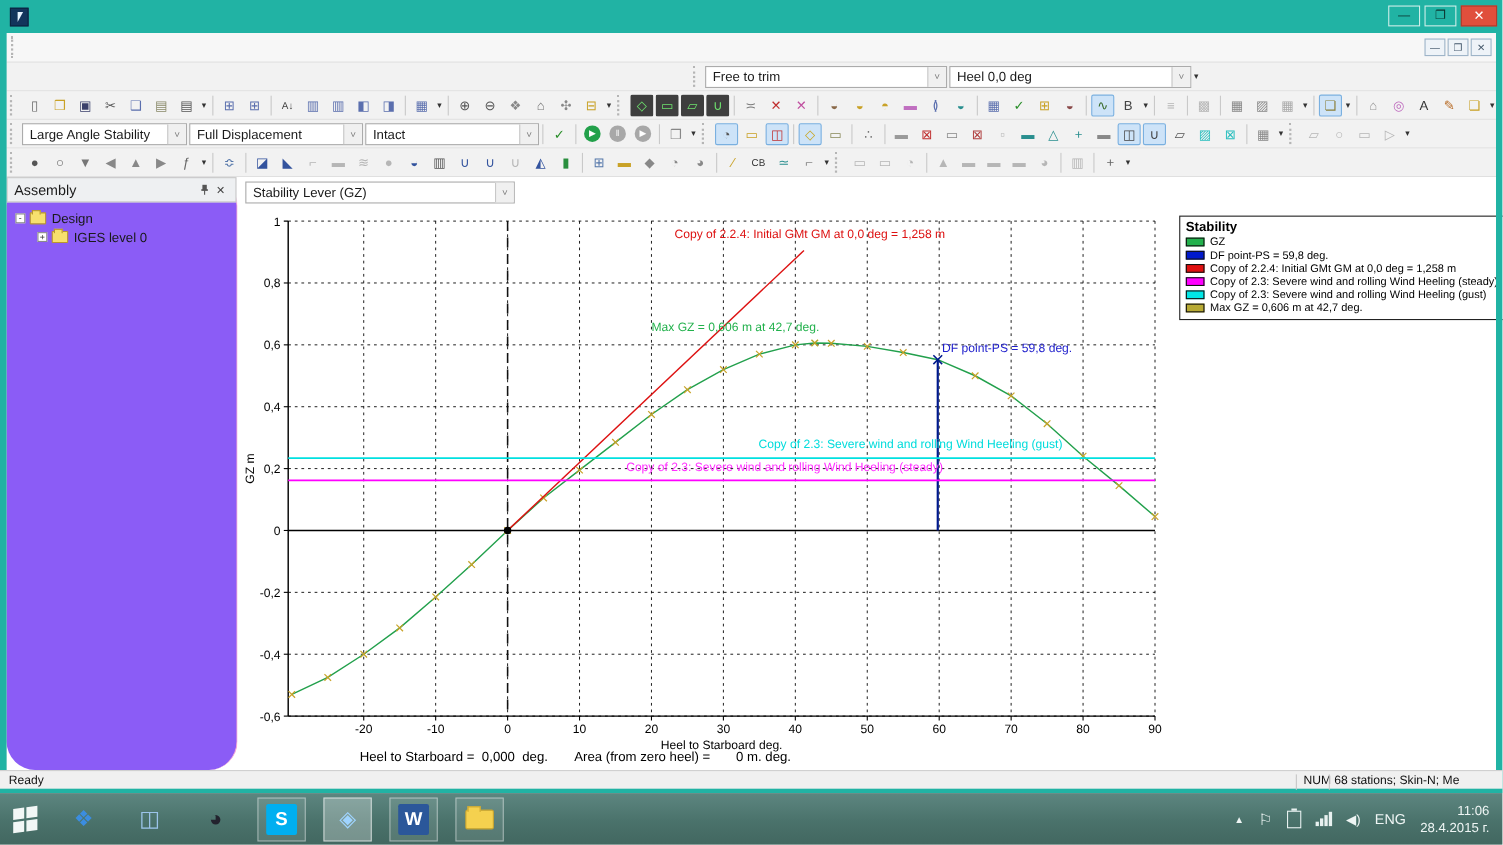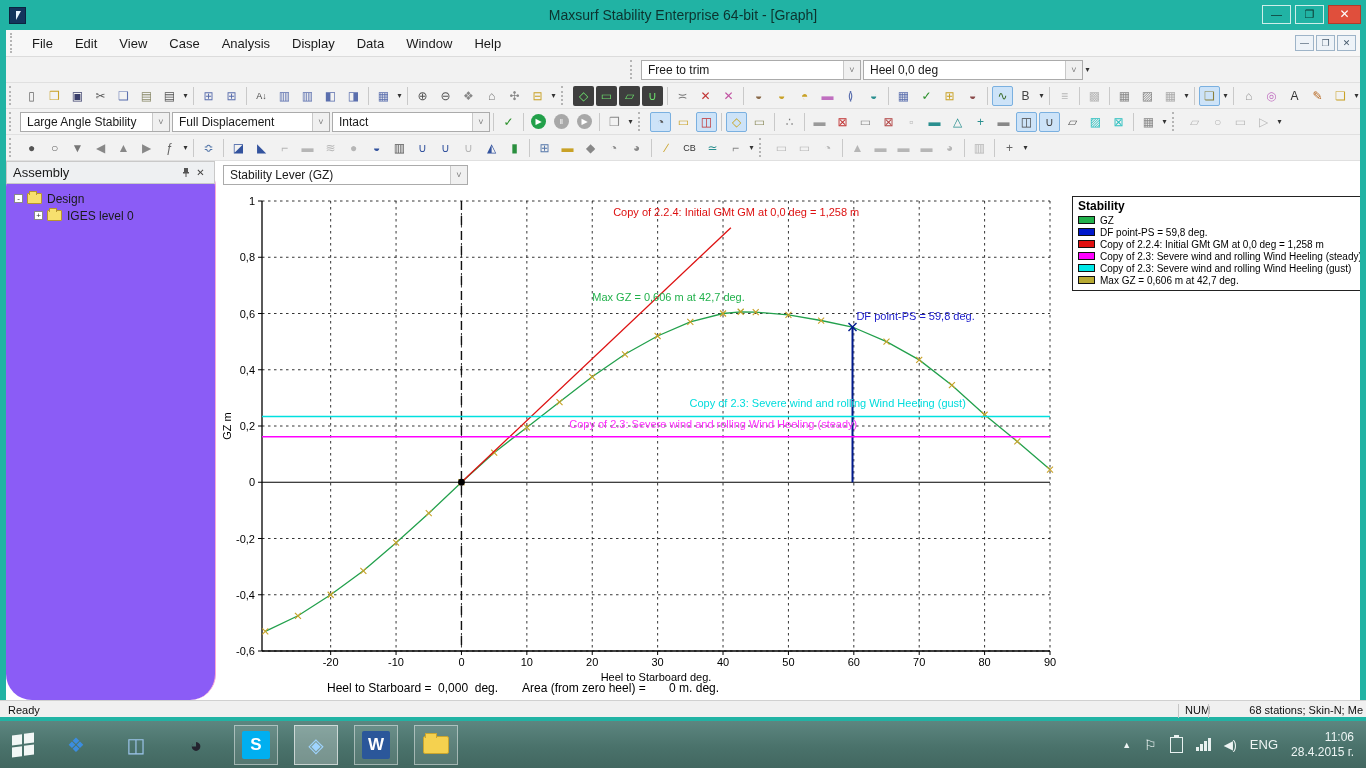--- a/index.html
+++ b/index.html
@@ -58,21 +58,21 @@
   .legend-title { font-size:12px; font-weight:bold; color:#000; margin-bottom:1px; }
   .legend-row { display:flex; align-items:center; height:12px; }
   .legend-swatch { width:17px; height:8px; border:1px solid #111; margin-right:5px; flex:0 0 auto; }
   .legend-label { font-size:10px; color:#000; white-space:nowrap; }
   .readout { position:absolute; left:0; top:520px; width:100%; height:18px; font-size:12px; color:#000; }
   .readout span { position:absolute; white-space:pre; }
   .ro-gz { left:8px;margin-top:21px; } .ro-heel { left:110px; } .ro-area { left:305px; }
 
   
   .statusbar { position:absolute; left:0; bottom:47px; width:1366px; height:21px; background:#f0f0f0; border-top:1px solid #d0d0d0; border-bottom:4px solid #21b3a4; font-size:11px; color:#111; }
-  .statusbar span { position:absolute; top:3px; white-space:nowrap;text-align:right; }
+  .statusbar span { position:absolute; top:3px; white-space:nowrap; }
   .sb-ready { left:8px; }
   .sb-path { left:355px; }
   .sb-num { left:1185px; }
   .sb-info { left:1213px; overflow:hidden; width:150px; }
   .sb-div { position:absolute; top:2px; width:1px; height:14px; background:#c6c6c6; }
 
   
   .side-border { position:absolute; top:30px; width:6px; background:#21b3a4; bottom:47px; }
   .sb-l { left:0; } .sb-r { right:0; }
 
@@ -99,41 +99,29 @@
 </style>
 </head>
 <body>
 
 <div id="app">
 
   <div class="titlebar">
     <div class="app-icon">
         <div class="sail"></div>
       </div>
-    <div class="title-text">Maxsurf Stability Enterprise 64-bit - [Graph]</div>
     <div class="winbtns">
       <div class="winbtn">—</div>
       <div class="winbtn">❐</div>
       <div class="winbtn close">✕</div>
     </div>
   </div>
 
   <div class="menubar">
     <div class="menu-handle"></div>
-    <div id="menu-items" style="display:flex;">
-        <div class="menu-item">File</div>
-        <div class="menu-item">Edit</div>
-        <div class="menu-item">View</div>
-        <div class="menu-item">Case</div>
-        <div class="menu-item">Analysis</div>
-        <div class="menu-item">Display</div>
-        <div class="menu-item">Data</div>
-        <div class="menu-item">Window</div>
-        <div class="menu-item">Help</div>
-      </div>
     <div class="mdi-btns" id="mdi-btns">
         <div class="mdi-btn">—</div>
         <div class="mdi-btn">❐</div>
         <div class="mdi-btn">✕</div>
       </div>
   </div>
 
   <div class="toolbar tb-a">
     <div class="handle" style="margin-left:624px;"></div>
     <div class="combo" style="width:220px;">

